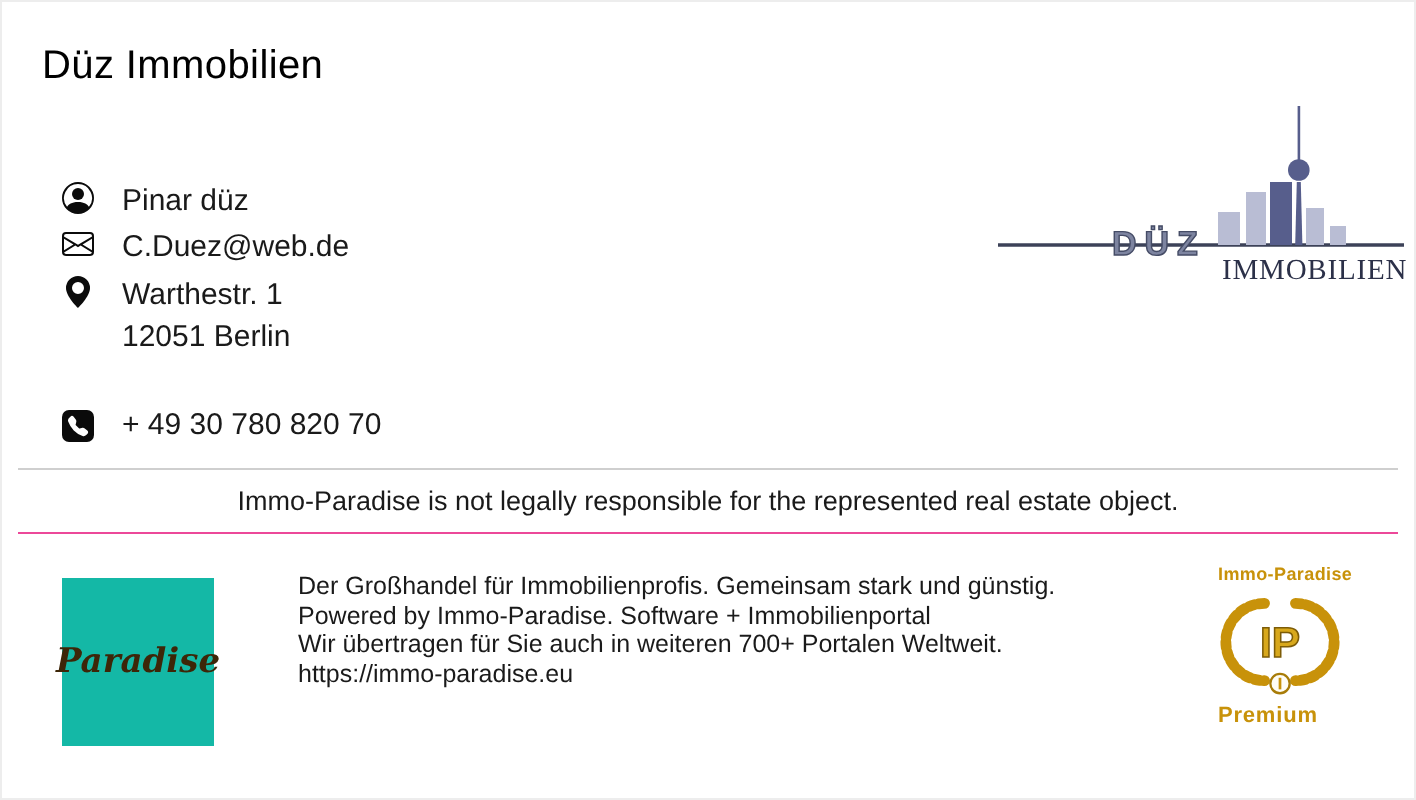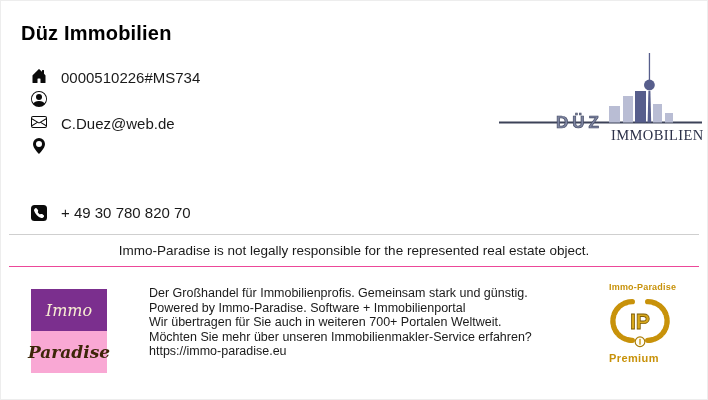--- a/index.html
+++ b/index.html
@@ -7,21 +7,21 @@
   body { font-family: "Liberation Sans", sans-serif; color: #111; }
   .card {
     position: relative;
     width: 708px; height: 400px;
     background: #fff;
     border: 1px solid #ededed;
     overflow: hidden;
   }
   .page-title {
     position: absolute; left: 20px; top: 21px;
-    font-size: 20px; font-weight: 700; color: #000;
+    font-size: 20px; font-weight: 400; color: #000;
     letter-spacing: 0.2px;
   }
   
   .contact-row { position: absolute; left: 30px; display: flex; align-items: flex-start; }
   .contact-row .cicon { width: 16px; height: 16px; flex: 0 0 16px; margin-top: 1px; color: #0b0b0b; }
   .contact-row .ctext { margin-left: 14px; font-size: 15px; color: #1a1a1a; line-height: 21px; white-space: pre-line; }
   .row-id    { top: 66px; }
   .row-name  { top: 89px; }
   .row-email { top: 112px; }
   .row-addr  { top: 136px; }
@@ -52,53 +52,47 @@
   .premium-badge .btop { font-size: 9px; font-weight: bold; letter-spacing: 0.2px; }
   .premium-badge .bbottom { font-size: 11px; font-weight: bold; margin-top: 2px; letter-spacing: 0.4px; }
 </style>
 </head>
 <body>
 
 <div class="card">
 
   <div class="page-title">Düz Immobilien</div>
 
-  <div class="contact-row row-id">
-    <span class="cicon">
-      <svg viewBox="0 0 16 16" width="16" height="16" fill="currentColor">
-          <path d="M6.5 14.5v-3.505c0-.245.25-.495.5-.495h2c.25 0 .5.25.5.5v3.5a.5.5 0 0 0 .5.5h4a.5.5 0 0 0 .5-.5v-7a.5.5 0 0 0-.146-.354L13 5.793V2.5a.5.5 0 0 0-.5-.5h-1a.5.5 0 0 0-.5.5v1.293L8.354 1.146a.5.5 0 0 0-.708 0l-6 6A.5.5 0 0 0 1.5 7.5v7a.5.5 0 0 0 .5.5h4a.5.5 0 0 0 .5-.5Z"></path>
-        </svg>
-    </span>
-    <span class="ctext">0000510226#MS734</span>
-  </div>
 
   <div class="contact-row row-name">
     <span class="cicon">
       <svg viewBox="0 0 16 16" width="16" height="16" fill="currentColor">
           <path d="M11 6a3 3 0 1 1-6 0 3 3 0 0 1 6 0z"></path>
           <path fill-rule="evenodd" d="M0 8a8 8 0 1 1 16 0A8 8 0 0 1 0 8zm8-7a7 7 0 0 0-5.468 11.37C3.242 11.226 4.805 10 8 10s4.757 1.225 5.468 2.37A7 7 0 0 0 8 1z"></path>
         </svg>
     </span>
+    <span class="ctext">Pinar düz</span>
   </div>
 
   <div class="contact-row row-email">
     <span class="cicon">
       <svg viewBox="0 0 16 16" width="16" height="16" fill="currentColor">
           <path d="M0 4a2 2 0 0 1 2-2h12a2 2 0 0 1 2 2v8a2 2 0 0 1-2 2H2a2 2 0 0 1-2-2V4Zm2-1a1 1 0 0 0-1 1v.217l7 4.2 7-4.2V4a1 1 0 0 0-1-1H2Zm13 2.383-4.708 2.825L15 11.105V5.383Zm-.034 6.876-5.64-3.471L8 9.583l-1.326-.795-5.64 3.47A1 1 0 0 0 2 13h12a.966.966 0 0 0 .966-.741ZM1 11.105l4.708-2.897L1 5.383v5.722Z"></path>
         </svg>
     </span>
     <span class="ctext">C.Duez@web.de</span>
   </div>
 
   <div class="contact-row row-addr">
     <span class="cicon">
       <svg viewBox="0 0 16 16" width="16" height="16" fill="currentColor">
           <path d="M8 16s6-5.686 6-10A6 6 0 0 0 2 6c0 4.314 6 10 6 10zm0-7a3 3 0 1 1 0-6 3 3 0 0 1 0 6z"></path>
         </svg>
     </span>
+    <span class="ctext"><span>Warthestr. 1</span><br><span>12051 Berlin</span></span>
   </div>
 
   <div class="contact-row row-phone">
     <span class="cicon">
       <svg viewBox="0 0 16 16" width="16" height="16">
           <rect x="0" y="0" width="16" height="16" rx="3.5" fill="#0b0b0b"></rect>
           <path fill="#ffffff" transform="translate(3 3) scale(0.63)" d="M1.885.511a1.745 1.745 0 0 1 2.61.163L6.29 2.98c.329.423.445.974.315 1.494l-.547 2.19a.678.678 0 0 0 .178.643l2.457 2.457a.678.678 0 0 0 .644.178l2.189-.547a1.745 1.745 0 0 1 1.494.315l2.306 1.794c.829.645.905 1.87.163 2.611l-1.034 1.034c-.74.74-1.846 1.065-2.877.702a18.634 18.634 0 0 1-7.01-4.42 18.634 18.634 0 0 1-4.42-7.009c-.362-1.03-.037-2.137.703-2.877L1.885.511z"></path>
         </svg>
     </span>
     <span class="ctext">+ 49 30 780 820 70</span>
@@ -120,33 +114,29 @@
       <text x="60" y="84.5" font-family="Liberation Sans, sans-serif" font-size="17" font-weight="bold" letter-spacing="4" fill="#7d84a0" stroke="#454c66" stroke-width="0.7">DÜZ</text>
       <text x="115" y="96.5" font-family="Liberation Serif, serif" font-size="14.5" letter-spacing="0.4" fill="#2c3149">IMMOBILIEN</text>
     </svg>
   </div>
 
   <div class="disclaimer-band">
     <span class="dtext">Immo-Paradise is not legally responsible for the represented real estate object.</span>
   </div>
 
   <div class="footer-logo">
-    <div class="half purple" style="background:#7b2f8e; color:#f7edd2;">
-      <span>Immo</span>
-    </div>
-    <div class="half yellow" style="background:#f9a8d4; color:#3d2608;font-style:italic;">
+    <div class="half yellow" style="background:#14b8a6; color:#3d2608;font-style:italic;">
       <span>Paradise</span>
     </div>
   </div>
 
   <div class="footer-text">
     <div class="fline">Der Großhandel für Immobilienprofis. Gemeinsam stark und günstig.</div>
     <div class="fline">Powered by Immo-Paradise. Software + Immobilienportal</div>
     <div class="fline">Wir übertragen für Sie auch in weiteren 700+ Portalen Weltweit.</div>
-    <div class="fline">Möchten Sie mehr über unseren Immobilienmakler-Service erfahren?</div>
     <div class="fline">https://immo-paradise.eu</div>
   </div>
 
   <div class="premium-badge">
     <div class="btop" style="color:#c8920a;">Immo-Paradise</div>
     <svg viewBox="0 0 60 60" width="62" height="58">
       <path d="M22 10 A 19.5 19.5 0 0 0 22 50" fill="none" stroke="#c8920a" stroke-width="5.6" stroke-dasharray="3.1 2.1" stroke-linecap="round"></path>
       <path d="M38 10 A 19.5 19.5 0 0 1 38 50" fill="none" stroke="#c8920a" stroke-width="5.6" stroke-dasharray="3.1 2.1" stroke-linecap="round"></path>
       <text x="30" y="38" text-anchor="middle" font-family="Liberation Sans, sans-serif" font-size="22" font-weight="bold" fill="#d8a81c" stroke="#7d5c07" stroke-width="0.8">IP</text>
       <circle cx="30" cy="51.5" r="5" fill="#fffdf5" stroke="#a87c08" stroke-width="1.2"></circle>

